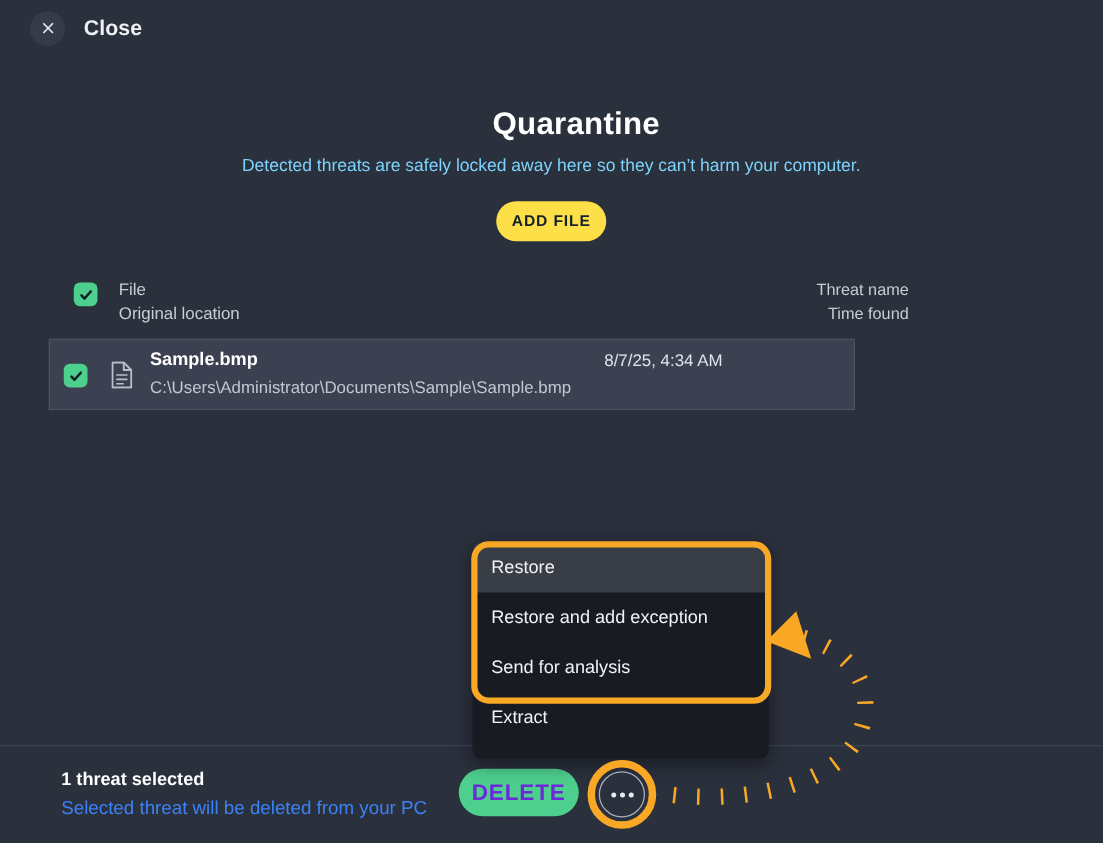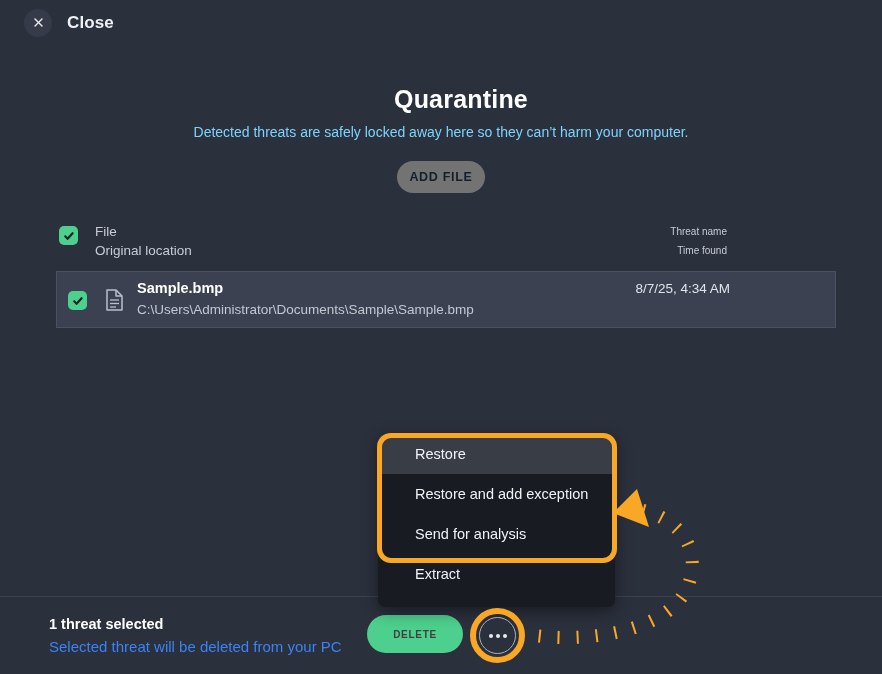--- a/index.html
+++ b/index.html
@@ -63,21 +63,21 @@
     text-align: center;
     font-size: 14px;
     color: #7dd3fc;
   }
   .add-file-btn {
     position: absolute;
     top: 161px; left: 397px;
     width: 88px; height: 32px;
     border: none;
     border-radius: 16px;
-    background: #737373;
+    background: #fde047;
     color: #14202a;
     font-family: "Liberation Sans", sans-serif;
     font-size: 12.5px;
     font-weight: bold;
     letter-spacing: .7px;
     cursor: pointer;
   }
 
   
   .table-head {
@@ -94,40 +94,40 @@
     position: absolute;
     left: 45px; top: 0;
     font-size: 13.5px;
     line-height: 19px;
     color: #c7ccd6;
   }
   .th-right {
     position: absolute;
     right: 105px; top: 0;
     text-align: right;
-    font-size: 10px;
+    font-size: 13px;
     line-height: 19px;
     color: #c7ccd6;
   }
 
   .checkbox {
     width: 19px; height: 19px;
     border-radius: 5px;
     background: #4dcf8d;
     display: inline-flex;
     align-items: center;
     justify-content: center;
     cursor: pointer;
     vertical-align: middle;
   }
 
   .row {
     position: absolute;
-    top: 271px; left: 56px;
-    width: 780px;
+    top: 271px; left: 39px;
+    width: 645px;
     height: 57px;
     background: #3b4150;
     border: 1px solid #4a5160;
     box-sizing: border-box;
   }
   .row-check { position: absolute; left: 11px; top: 19px; }
   .row-fileicon { position: absolute; left: 49px; top: 17px; }
   .row-name {
     position: absolute;
     left: 80px; top: 8px;
@@ -172,23 +172,23 @@
     font-size: 15px;
     color: #3b82f6;
   }
   .delete-btn {
     position: absolute;
     left: 367px; top: 18px;
     width: 96px; height: 38px;
     border: none;
     border-radius: 19px;
     background: #4dcf8d;
-    color: #404040;
+    color: #6d28d9;
     font-family: "Liberation Sans", sans-serif;
-    font-size: 10px;
+    font-size: 18px;
     font-weight: bold;
     letter-spacing: .7px;
     cursor: pointer;
   }
   .more-btn {
     position: absolute;
     left: 479px; top: 617px;
     width: 37px; height: 37px;
     border-radius: 50%;
     border: 1px solid #aab0bd;
@@ -214,21 +214,21 @@
     width: 237px;
     background: #181b21;
     border-radius: 7px;
     z-index: 20;
     overflow: hidden;
     box-shadow: 0 4px 16px rgba(0,0,0,.45);
   }
   .ctx-item {
     height: 40px;
     line-height: 40px;
-    padding-left: 37px;
+    padding-left: 15px;
     font-size: 14.5px;
     color: #f0f2f6;
     cursor: pointer;
     white-space: nowrap;
   }
   .ctx-item.highlight { background: #383d46; }
 
   
   .anno-rect {
     position: absolute;

